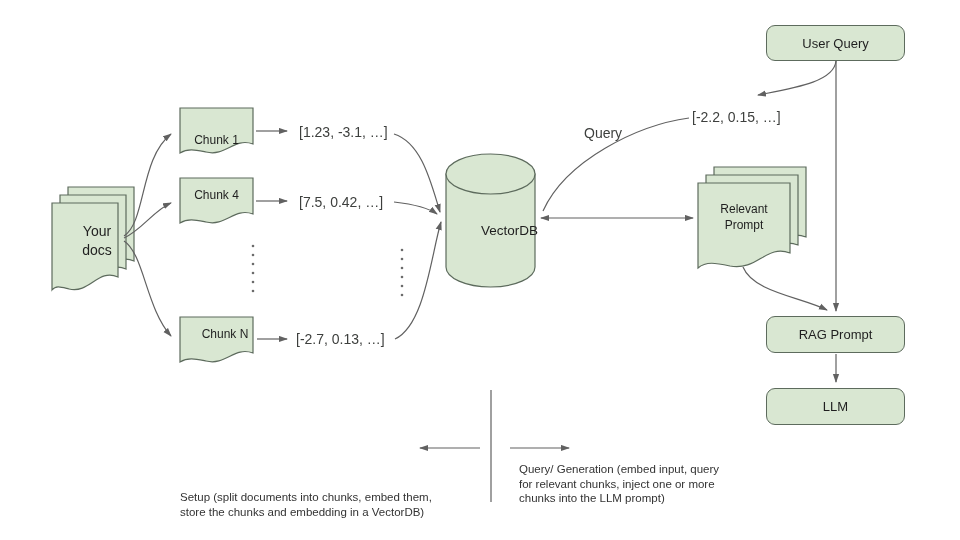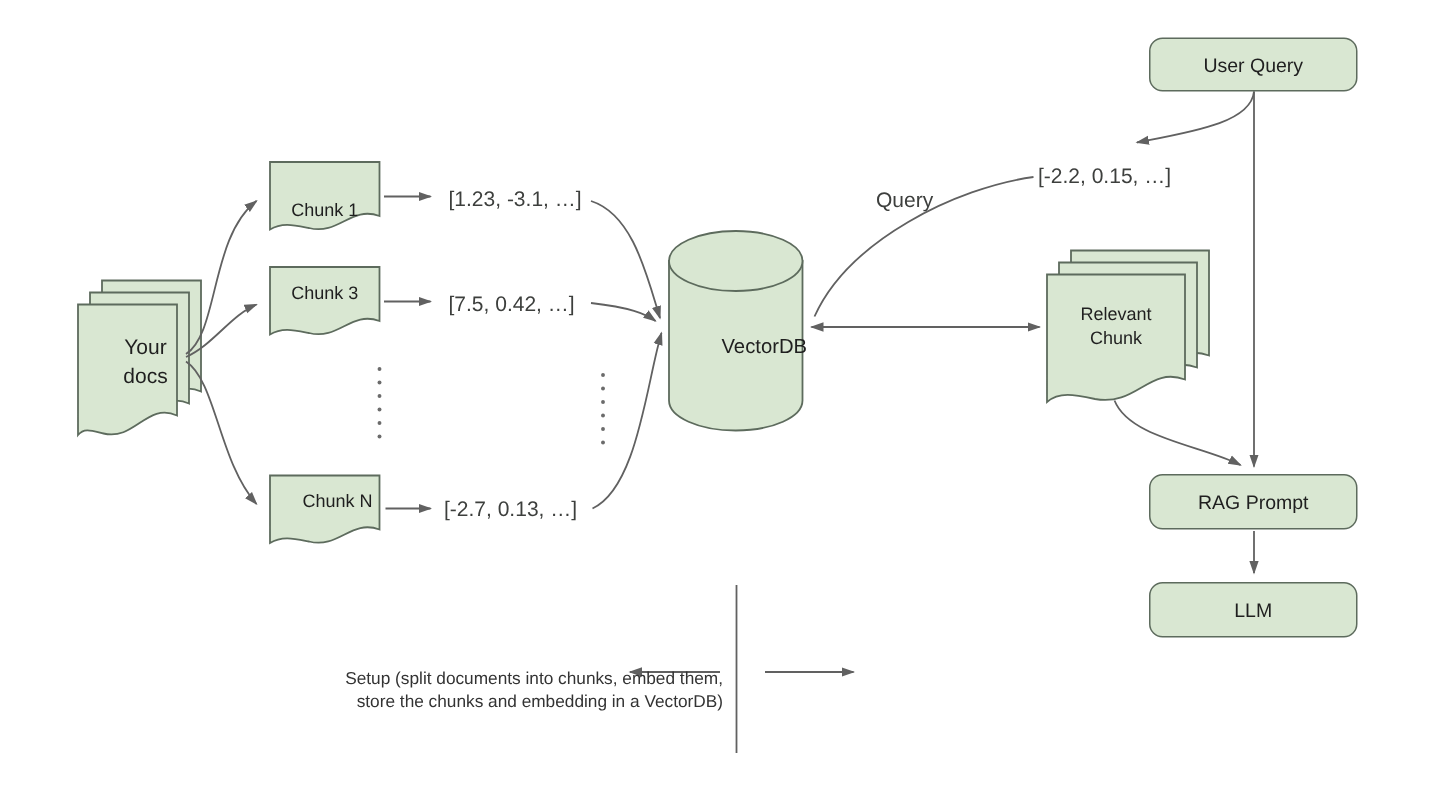--- a/index.html
+++ b/index.html
@@ -98,35 +98,38 @@
         <circle class="dot" cx="402" cy="277" r="1.3"></circle>
       <circle class="dot" cx="402" cy="286" r="1.3"></circle>
         <circle class="dot" cx="402" cy="295" r="1.3"></circle>
     </g>
   </svg>
 
   <div class="lbl node-lbl" style="left:52px;top:219px;width:66px;height:44px;font-size:14px;line-height:19px;padding-left:12px;">Your
 docs</div>
 
   <div class="lbl node-lbl" style="left:180px;top:108px;width:73px;height:34px;font-size:12px;margin-top:15px;">Chunk 1</div>
-  <div class="lbl node-lbl" style="left:180px;top:178px;width:73px;height:34px;font-size:12px;">Chunk 3</div>
+  <div class="lbl node-lbl" style="left:180px;top:178px;width:73px;height:34px;font-size:12px;">Chunk 4</div>
   <div class="lbl node-lbl" style="left:180px;top:317px;width:90px;height:34px;font-size:12px;">Chunk N</div>
 
   <div class="lbl vec" style="left:299px;top:124px;">[1.23, -3.1, …]</div>
   <div class="lbl vec" style="left:299px;top:194px;">[7.5, 0.42, …]</div>
   <div class="lbl vec" style="left:296px;top:331px;">[-2.7, 0.13, …]</div>
 
   <div class="lbl node-lbl" style="left:446px;top:221px;width:89px;height:18px;font-size:13.5px;margin-left:19px;">VectorDB</div>
 
   <div class="lbl vec" style="left:584px;top:125px;">Query</div>
   <div class="lbl vec" style="left:692px;top:109px;">[-2.2, 0.15, …]</div>
 
   <div class="lbl node-lbl" style="left:698px;top:200px;width:92px;height:34px;font-size:12px;line-height:16px;">Relevant
-Chunk</div>
+Prompt</div>
 
   <div class="box" style="left:766px;top:25px;">User Query</div>
   <div class="box" style="left:766px;top:388px;height:37px;">LLM</div>
   <div class="box" style="left:766px;top:316px;height:37px;">RAG Prompt</div>
 
-  <div class="lbl cap" style="left:180px;top:446px;width:302px;text-align:right;">Setup (split documents into chunks, embed them,
+  <div class="lbl cap" style="left:180px;top:490px;width:302px;text-align:left;">Setup (split documents into chunks, embed them,
 store the chunks and embedding in a VectorDB)</div>
+  <div class="lbl cap" style="left:519px;top:462px;width:240px;text-align:left;">Query/ Generation (embed input, query
+for relevant chunks, inject one or more
+chunks into the LLM prompt)</div>
 
 </div>
 
 </body></html>

